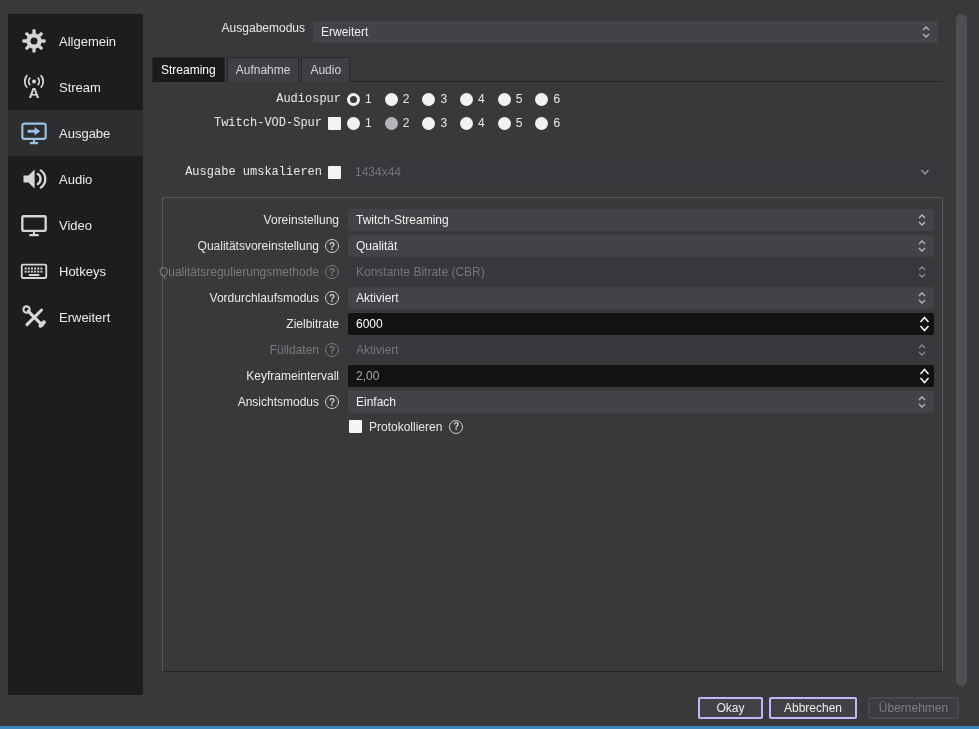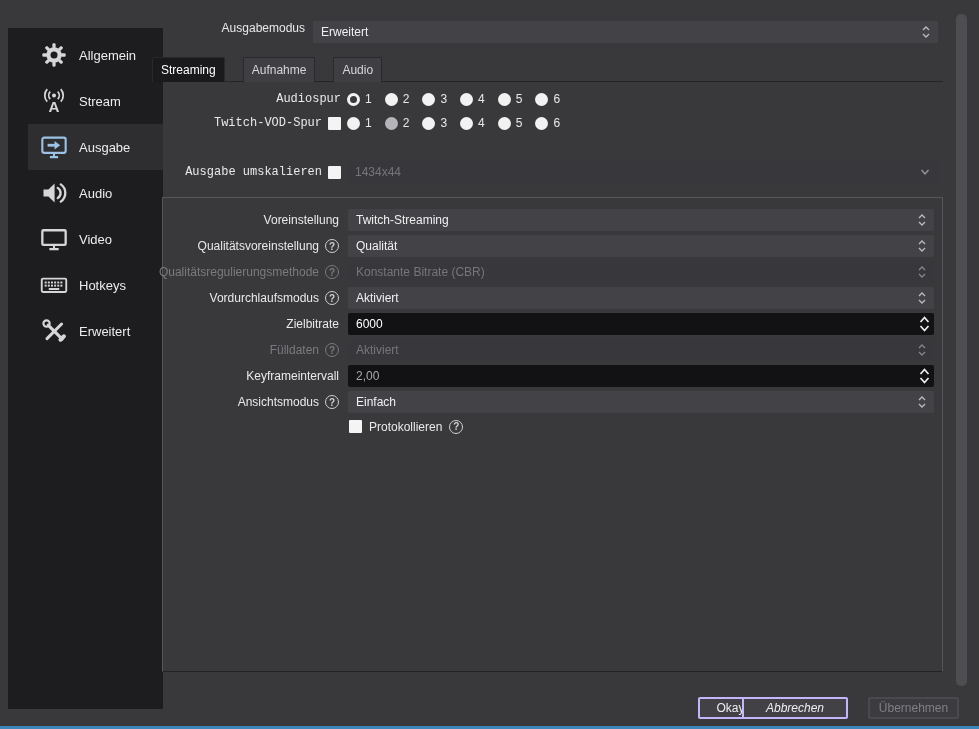--- a/index.html
+++ b/index.html
@@ -2,21 +2,21 @@
 <html><head>
 <meta charset="utf-8">
 <style>
   html,body { margin:0; padding:0; background:#222; }
   .window {
     position:relative; width:979px; height:729px; background:#39393c;
     font-family:"Liberation Sans", sans-serif; font-size:12px; color:#e9e9ec;
     overflow:hidden;
   }
   
-  .sidebar { position:absolute; left:8px; top:28px; width:135px; height:681px; background:#1d1d20;padding-left:20px; }
+  .sidebar { position:absolute; left:8px; top:14px; width:135px; height:681px; background:#1d1d20; }
   .side-item { display:flex; align-items:center; height:46px; padding-left:9px; gap:8px; cursor:default; }
   .side-item:first-child { margin-top:4px; }
   .side-item.selected { background:#2e2e31; }
   .side-icon { width:34px; height:30px; display:flex; align-items:center; justify-content:center; flex:none; }
   .side-label { font-size:13px; color:#ececee; }
   
   .row-output-mode { position:absolute; left:152px; top:21px; width:786px; height:23px; display:flex; align-items:flex-start; }
   .rom-label { width:153px; text-align:right; margin-right:8px; flex:none; }
   
   .combo {
@@ -27,21 +27,21 @@
   .combo.disabled { background:#38383c; color:#75757a; }
   .cmb-arrows { position:absolute; right:7px; top:50%; transform:translateY(-50%); }
   .spinedit {
     position:relative; height:22px; background:#121215; border-radius:2px;
     display:flex; align-items:center; padding:0 26px 0 8px; color:#ffffff;
     box-sizing:border-box;
   }
   .spinedit.dimtext { color:#a9a9ac; }
   .spin-arrows { position:absolute; right:3px; top:50%; transform:translateY(-50%); display:flex; flex-direction:column; }
   
-  .tabbar { position:absolute; left:152px; top:57px; width:791px; height:25px; border-bottom:1px solid #242428; display:flex; box-sizing:border-box;gap:16px; }
+  .tabbar { position:absolute; left:152px; top:57px; width:791px; height:25px; border-bottom:1px solid #242428; display:flex; box-sizing:border-box; }
   .tab {
     background:#3f3f43; border:1px solid #29292c; border-bottom:none; border-radius:2px 2px 0 0;
     padding:0 8px; display:flex; align-items:center; margin-right:2px; color:#d6d6d8; height:25px; box-sizing:border-box;
   }
   .tab.selected { background:#1a1a1d; color:#ffffff; }
   
   .frow { position:absolute; left:152px; width:791px; display:flex; align-items:center; height:20px; }
   .flabel { width:189px; flex:none; display:flex; justify-content:flex-end; align-items:center; gap:6px; margin-right:6px; text-align:right;font-family:Liberation Mono, monospace; }
   .fctrl { flex:1; display:flex; align-items:center; margin-right:5px; }
   .fctrl > .combo, .fctrl > .spinedit { flex:1; }
@@ -427,21 +427,21 @@
       <span class="checkbox"></span>
       <span>Protokollieren</span>
       <span class="help">?</span>
     </div>
 
   </div>
 
   <div class="btn" style="left:698px; width:65px;">
       <span>Okay</span>
     </div>
-  <div class="btn" style="left:742px; width:106px;font-style:italic;">
+  <div class="btn" style="left:769px; width:88px;">
       <span>Abbrechen</span>
     </div>
   <div class="btn disabled" style="left:868px; width:91px;">
       <span>Übernehmen</span>
     </div>
 
   <div class="scrollbar-track">
     <div class="scrollbar-handle"></div>
   </div>
   <div class="bottom-edge"></div>

